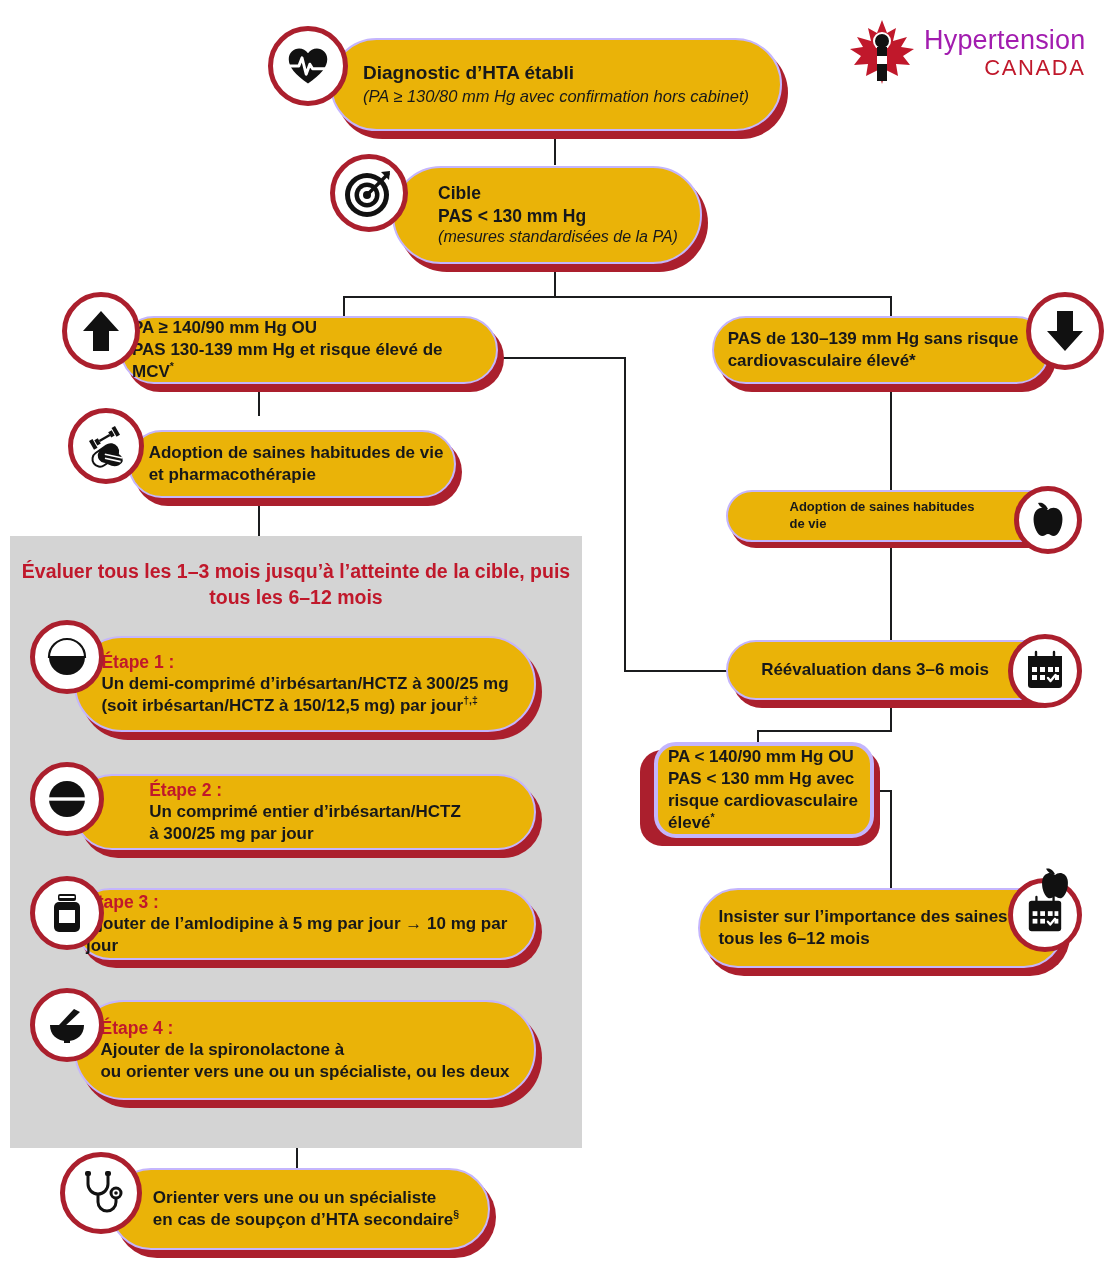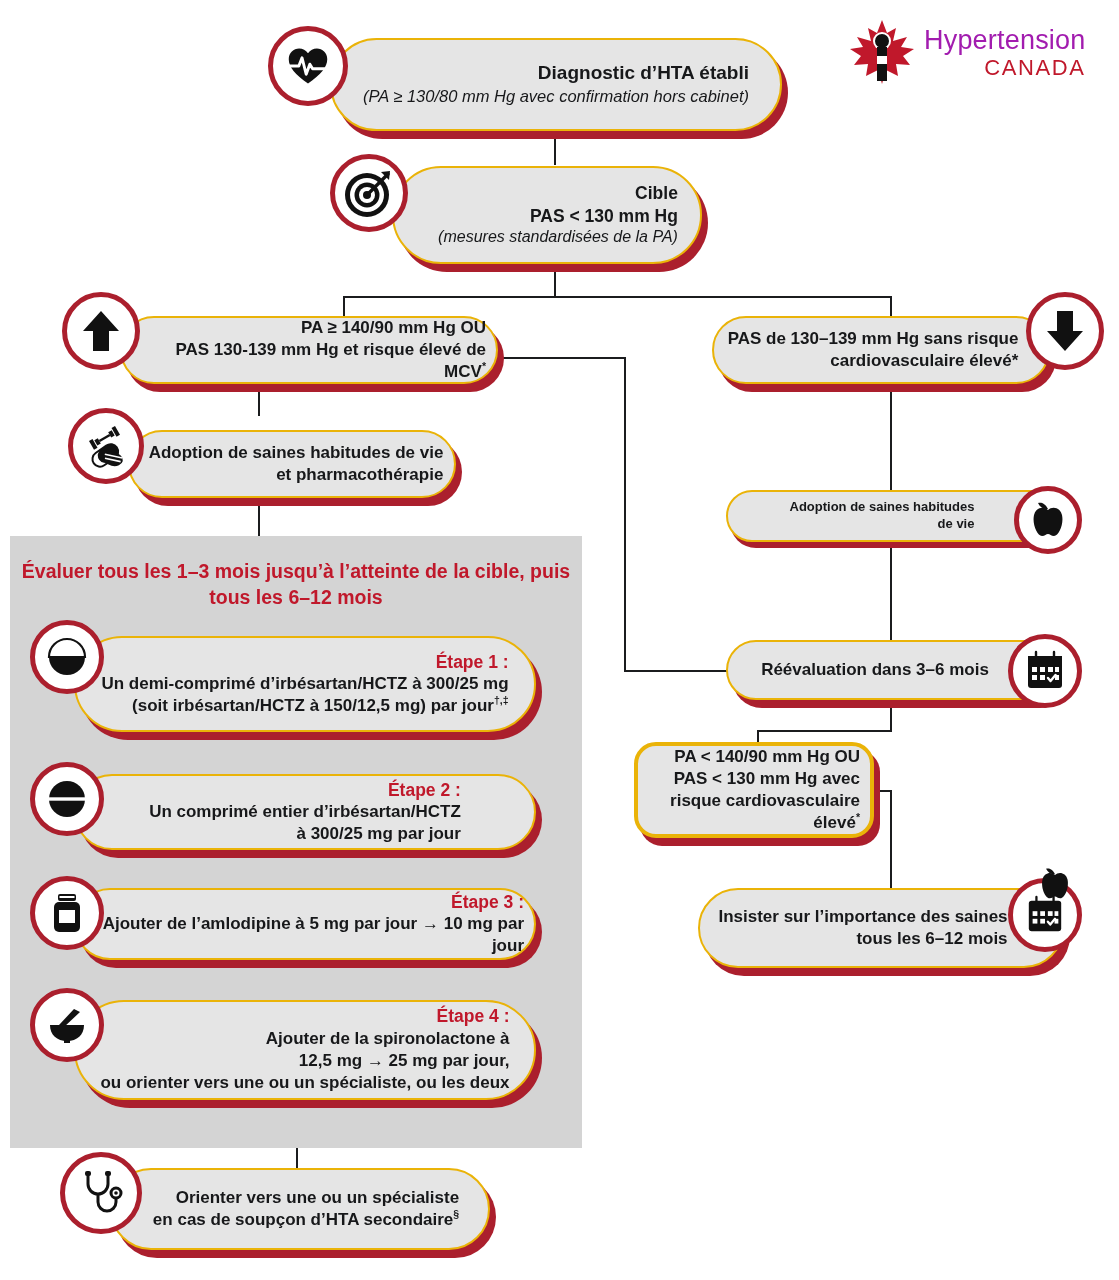--- a/index.html
+++ b/index.html
@@ -22,29 +22,29 @@
   }
 
   
   .node{position:absolute;}
   .node .shadow{
     position:absolute;left:6px;top:8px;right:-6px;bottom:-8px;
     background:#ab1f2d;border-radius:999px;
   }
   .node .body{
     position:absolute;inset:0;
-    background:#e5e5e5;
-    border:2px solid #eab308;
+    background:#eab308;
+    border:2px solid #c4b5fd;
     border-radius:999px;
     display:flex;align-items:center;justify-content:center;
-    text-align:right;
+    text-align:left;
     box-sizing:border-box;
   }
   .node.sq .shadow{border-radius:22px;}
-  .node.sq .body{border-radius:22px;border-width:4px;}
+  .node.sq .body{border-radius:22px;border-width:4px;margin-left:20px;}
   .node .txt{
     position:relative;z-index:3;
     line-height:1.30;
     padding:4px 10px;
   }
   .node .txt .ln{display:block;}
   .b{font-weight:bold;}
   .it{font-style:italic;font-weight:normal;}
   .red{color:#c0182b;font-weight:bold;}
   sup{font-size:.62em;vertical-align:super;line-height:0;}
@@ -281,21 +281,20 @@
       <rect x="12" y="18" width="16" height="13" fill="#ffffff"></rect>
     </svg>
   </div>
 
   <div class="node" style="left:74px;top:1000px;width:462px;height:100px;">
     <div class="shadow"></div>
     <div class="body">
       <div class="txt" style="font-size:17px;">
         <span class="ln red" style="font-size:17.5px;">Étape 4 :</span>
         <span class="ln b">Ajouter de la spironolactone à</span>
-        <span class="ln b">12,5 mg → 25 mg par jour,</span>
         <span class="ln b">ou orienter vers une ou un spécialiste, ou les deux</span>
       </div>
     </div>
   </div>
   <div class="icobub" style="left:30px;top:988px;width:74px;height:74px;">
     <svg width="42" height="42" viewBox="0 0 42 42" aria-hidden="true">
       <path d="M28 5 L34 8 L17 24 L13 21 Z" fill="#111111"></path>
       <path d="M4 21 H38 C38 31 31 37 21 37 C11 37 4 31 4 21 Z" fill="#111111"></path>
       <rect x="18" y="32" width="6" height="7" fill="#111111"></rect>
     </svg>

